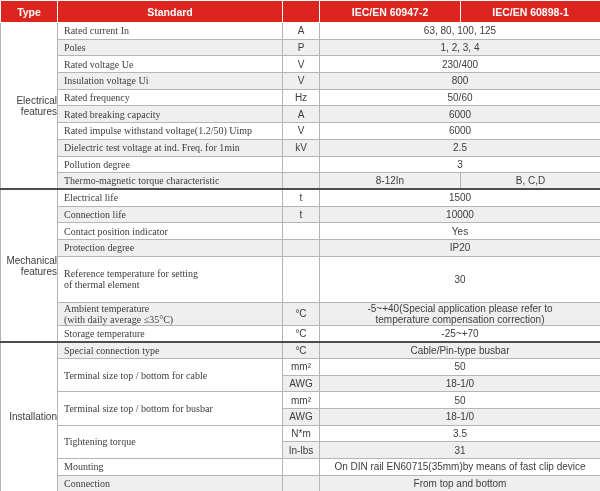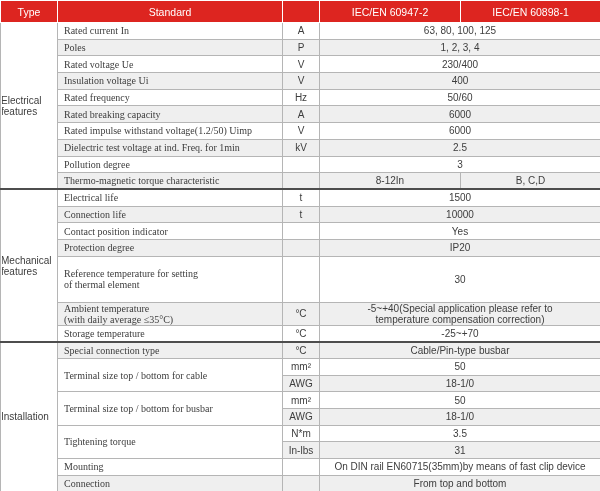--- a/index.html
+++ b/index.html
@@ -6,31 +6,31 @@
     --header-bg:#dd2520;
     --stripe:#efefef;
     --grid:#b5b5b5;
     --group-line:#4d4d4d;
     --text:#3d3d3d;
   }
   html,body{margin:0;padding:0;background:#fff;}
   body{width:600px;height:491px;font-family:"Liberation Sans",sans-serif;}
   table{border-collapse:collapse;table-layout:fixed;width:600px;border-bottom:2px solid var(--group-line);}
   td,th{border:1px solid var(--grid);font-size:10px;color:var(--text);padding:0;overflow:hidden;}
-  th{background:var(--header-bg);color:#fff;border:1px solid #fff;font-weight:normal;font-size:10.5px;height:21px;}
+  th{background:var(--header-bg);color:#fff;border:1px solid #fff;font-weight:bold;font-size:10.5px;height:21px;}
   tr{height:16.7px;}
   tr.t30{height:46px;}
   tr.t34{height:22px;}
   tr.g td{background:var(--stripe);}
   td.wbg{background:#fff !important;}
   td.lbl{text-align:left;padding-left:6px;padding-right:3px;white-space:nowrap;font-family:Liberation Serif, serif;}
   td.lbl .ln{line-height:11px;white-space:nowrap;}
   td.unit,td.val{text-align:center;}
   td.val .ln{line-height:11px;}
-  td.typ{text-align:left;background:#fff;border-radius:24px;}
+  td.typ{text-align:right;background:#fff;border-radius:24px;}
   tr.gs td{border-top:2px solid var(--group-line);}
 </style>
 </head>
 <body>
 
 <table>
   <colgroup>
     <col style="width:57px">
       <col style="width:225px">
       <col style="width:37px">
@@ -61,21 +61,21 @@
     <td class="val" colspan="2">1, 2, 3, 4</td>
   </tr>
   <tr>
     <td class="lbl">Rated voltage Ue</td>
     <td class="unit">V</td>
     <td class="val" colspan="2">230/400</td>
   </tr>
   <tr class="g">
     <td class="lbl">Insulation voltage Ui</td>
     <td class="unit">V</td>
-    <td class="val" colspan="2">400</td>
+    <td class="val" colspan="2">800</td>
   </tr>
   <tr>
     <td class="lbl">Rated frequency</td>
     <td class="unit">Hz</td>
     <td class="val" colspan="2">50/60</td>
   </tr>
   <tr class="g">
     <td class="lbl">Rated breaking capacity</td>
     <td class="unit">A</td>
     <td class="val" colspan="2">6000</td>

